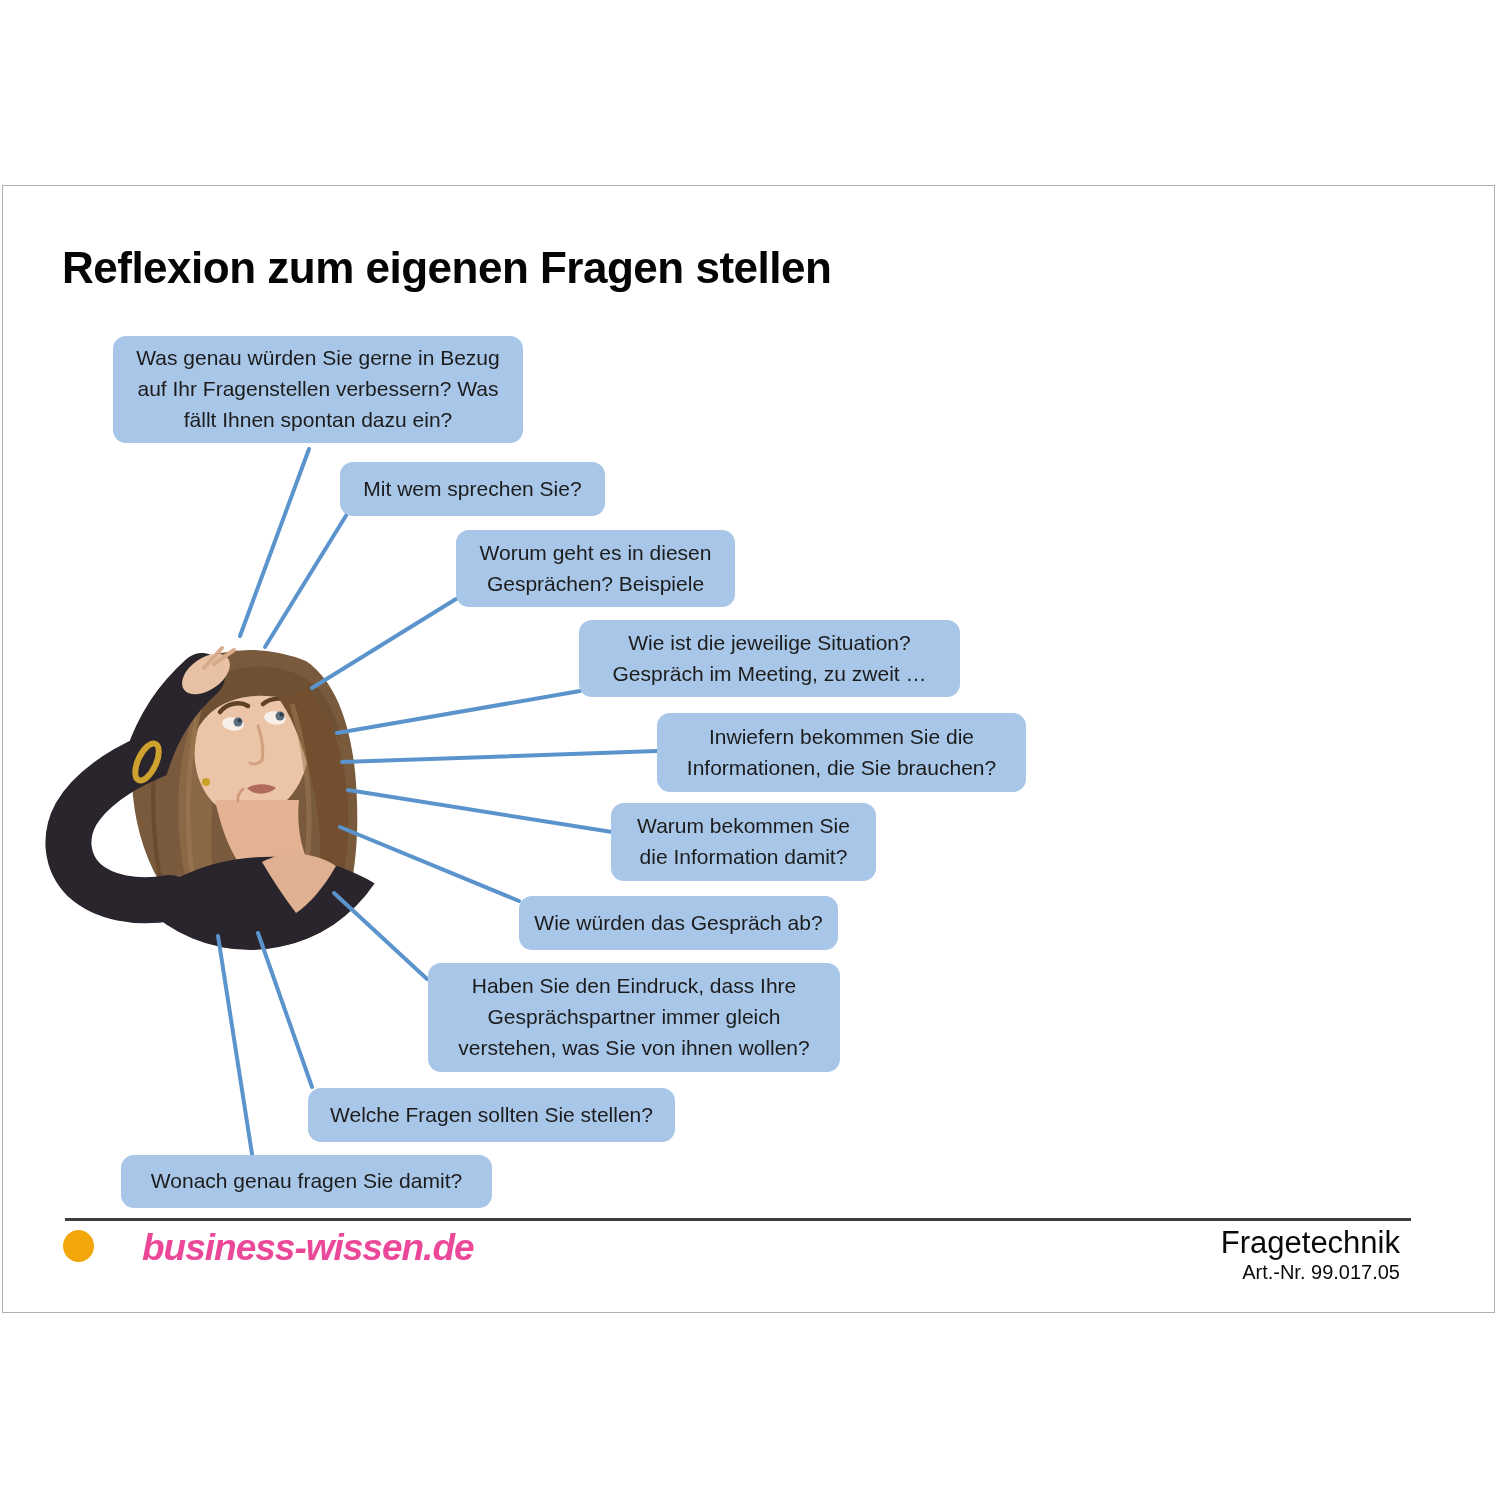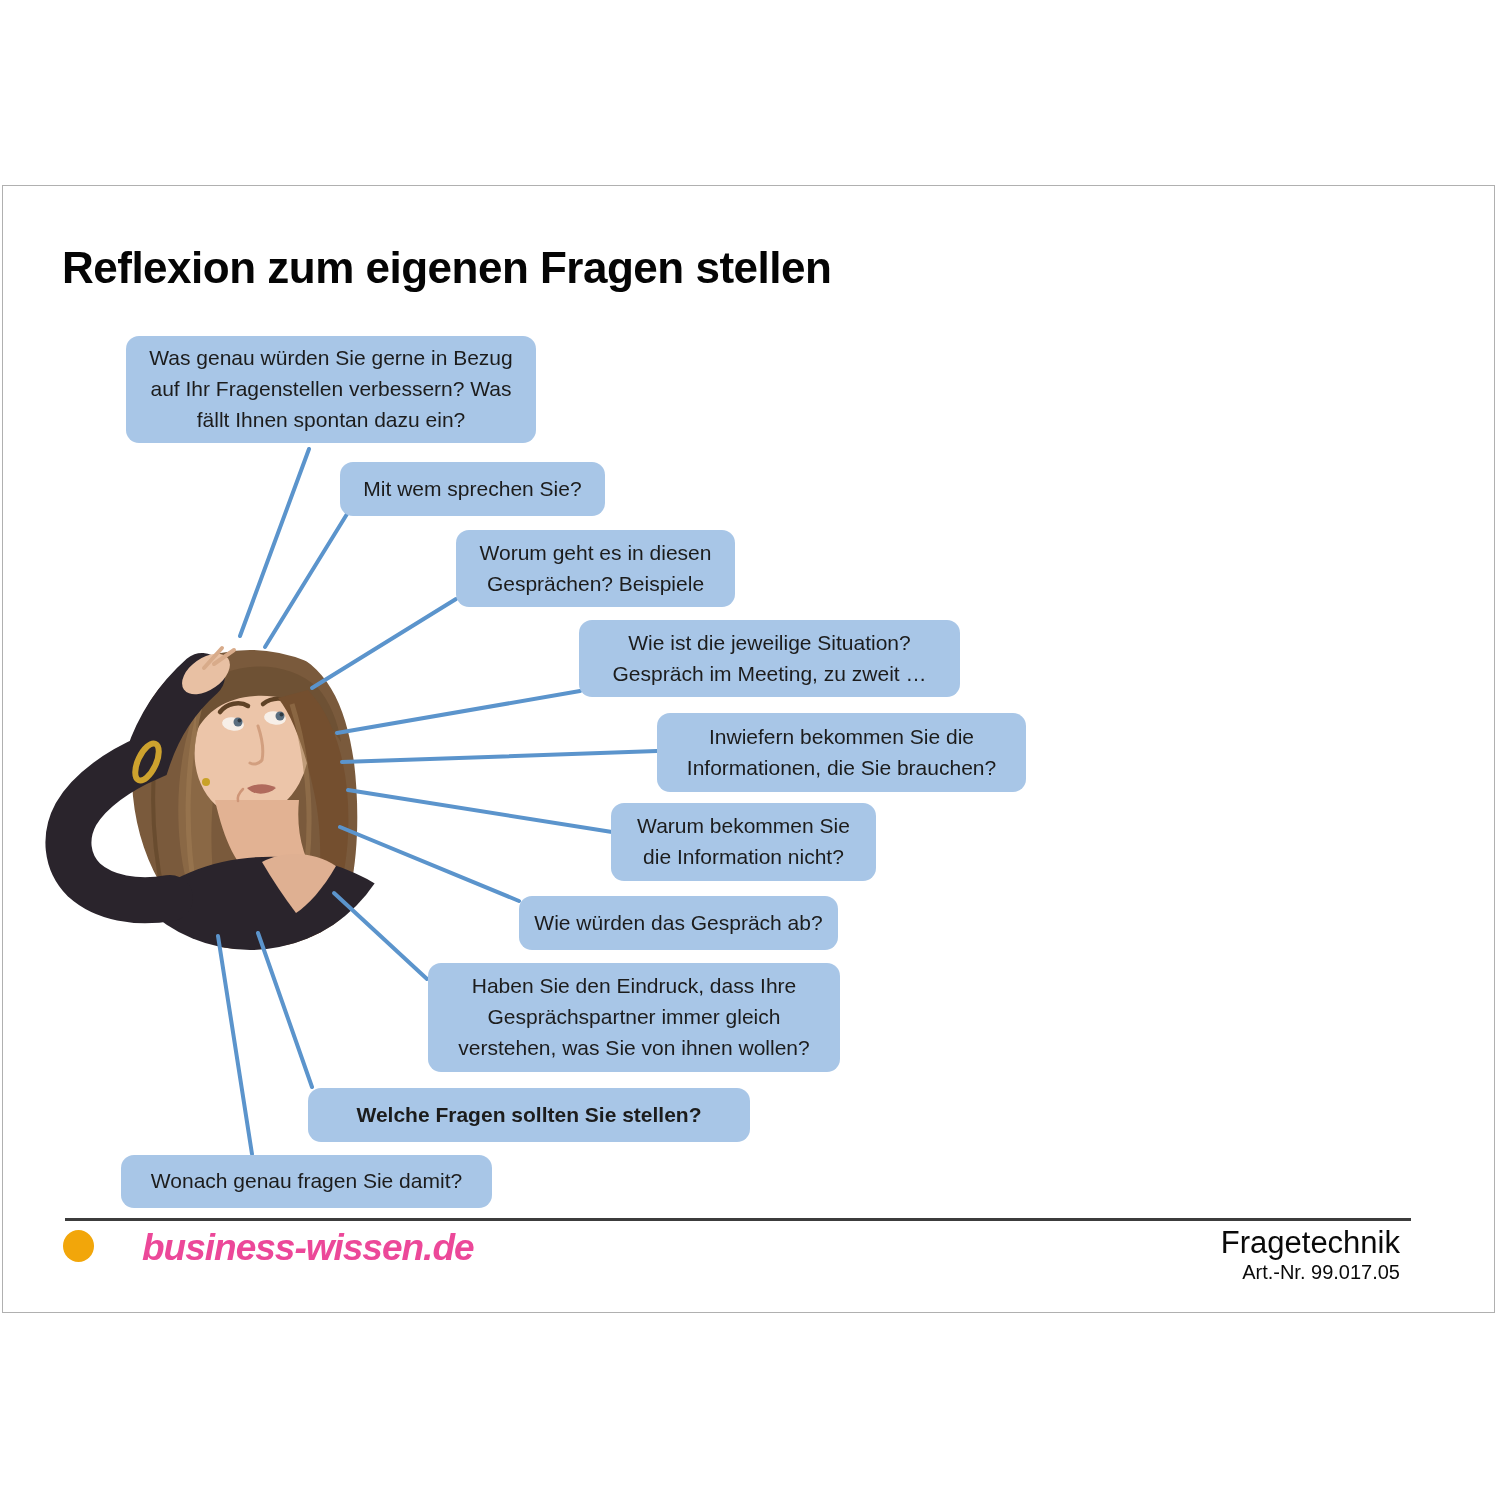--- a/index.html
+++ b/index.html
@@ -124,37 +124,37 @@
       <line x1="337" y1="733" x2="580" y2="691"></line>
       <line x1="342" y1="762" x2="657" y2="751"></line>
       <line x1="348" y1="790" x2="612" y2="832"></line>
       <line x1="340" y1="827" x2="519" y2="901"></line>
       <line x1="334" y1="893" x2="427" y2="979"></line>
       <line x1="258" y1="933" x2="312" y2="1087"></line>
       <line x1="218" y1="936" x2="252" y2="1154"></line>
     </g>
   </svg>
 
-  <div class="bubble" style="left:126px;top:336px;width:410px;height:107px;">Was genau würden Sie gerne in Bezug
+  <div class="bubble" style="left:113px;top:336px;width:410px;height:107px;">Was genau würden Sie gerne in Bezug
 auf Ihr Fragenstellen verbessern? Was
 fällt Ihnen spontan dazu ein?</div>
   <div class="bubble" style="left:340px;top:462px;width:265px;height:54px;">Mit wem sprechen Sie?</div>
   <div class="bubble" style="left:456px;top:530px;width:279px;height:77px;">Worum geht es in diesen
 Gesprächen? Beispiele</div>
   <div class="bubble" style="left:579px;top:620px;width:381px;height:77px;text-align:center;">Wie ist die jeweilige Situation?
 Gespräch im Meeting, zu zweit …</div>
   <div class="bubble" style="left:657px;top:713px;width:369px;height:79px;">Inwiefern bekommen Sie die
 Informationen, die Sie brauchen?</div>
   <div class="bubble" style="left:611px;top:803px;width:265px;height:78px;">Warum bekommen Sie
-die Information nicht?</div>
+die Information damit?</div>
   <div class="bubble" style="left:519px;top:896px;width:319px;height:54px;">Wie würden das Gespräch ab?</div>
   <div class="bubble" style="left:428px;top:963px;width:412px;height:109px;">Haben Sie den Eindruck, dass Ihre
 Gesprächspartner immer gleich
 verstehen, was Sie von ihnen wollen?</div>
-  <div class="bubble" style="left:308px;top:1088px;width:442px;height:54px;font-weight:bold;">Welche Fragen sollten Sie stellen?</div>
+  <div class="bubble" style="left:308px;top:1088px;width:367px;height:54px;">Welche Fragen sollten Sie stellen?</div>
   <div class="bubble" style="left:121px;top:1155px;width:371px;height:53px;">Wonach genau fragen Sie damit?</div>
 
   <div class="footer-rule"></div>
   <div class="brand-dot"></div>
   <div class="brand-name">business-wissen.de</div>
   <div class="footer-topic">Fragetechnik</div>
   <div class="footer-artno">Art.-Nr. 99.017.05</div>
 
 </div>
 

